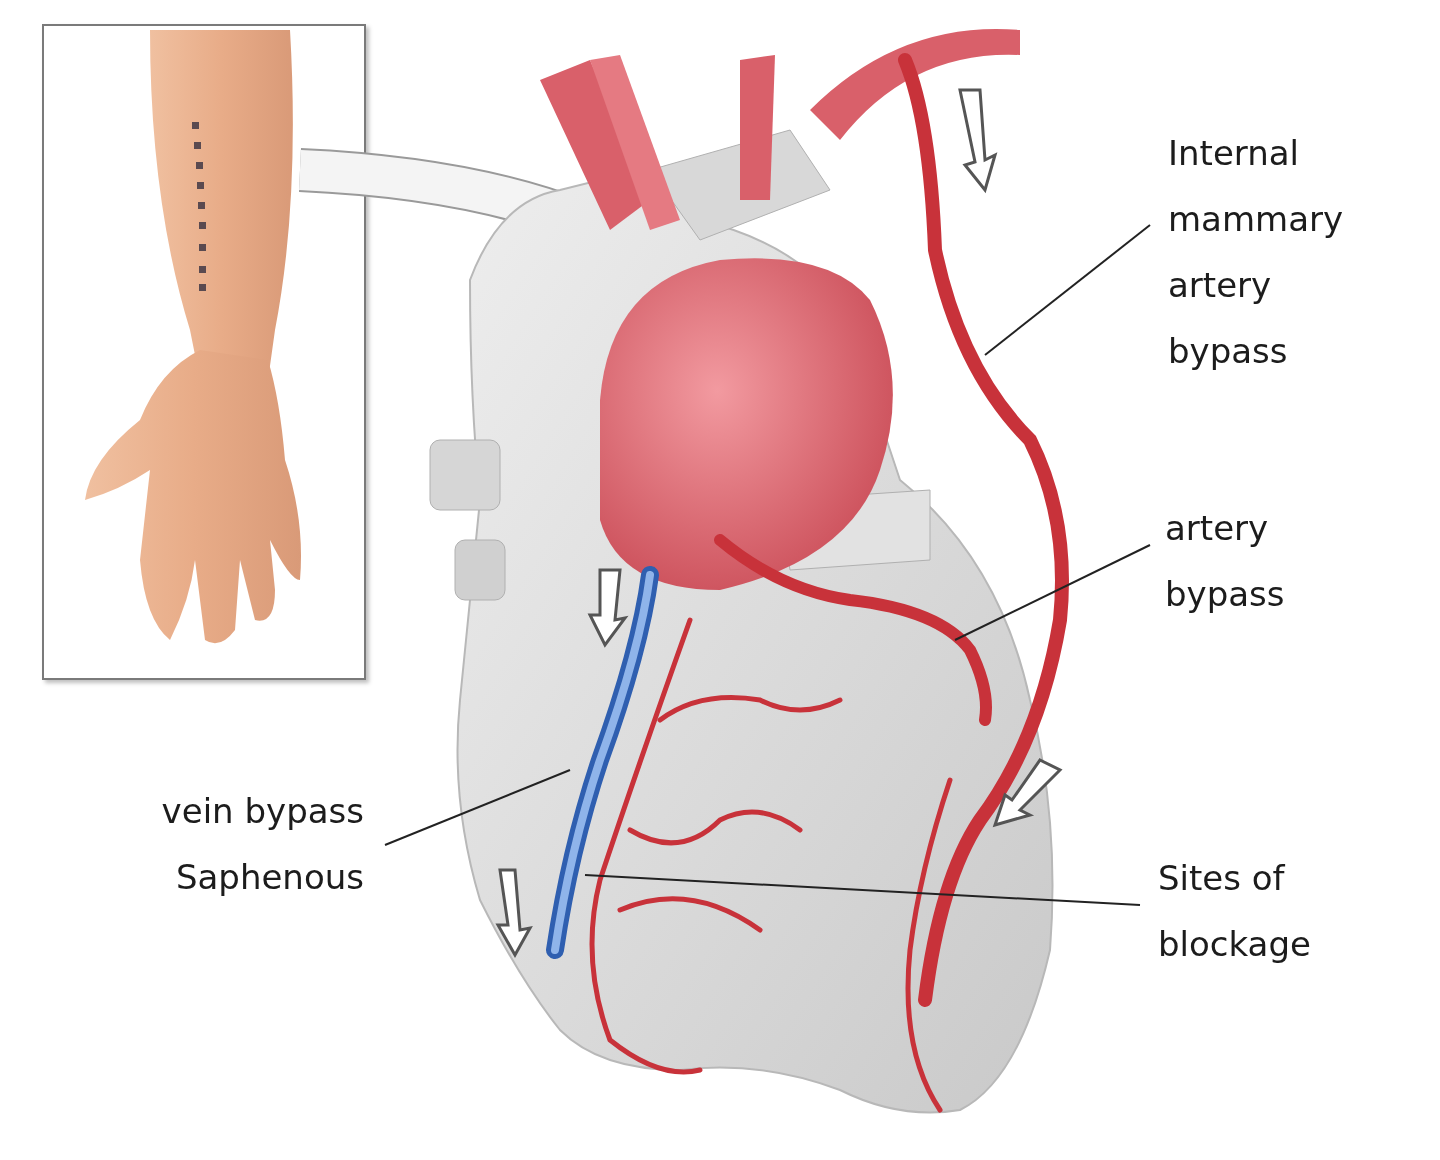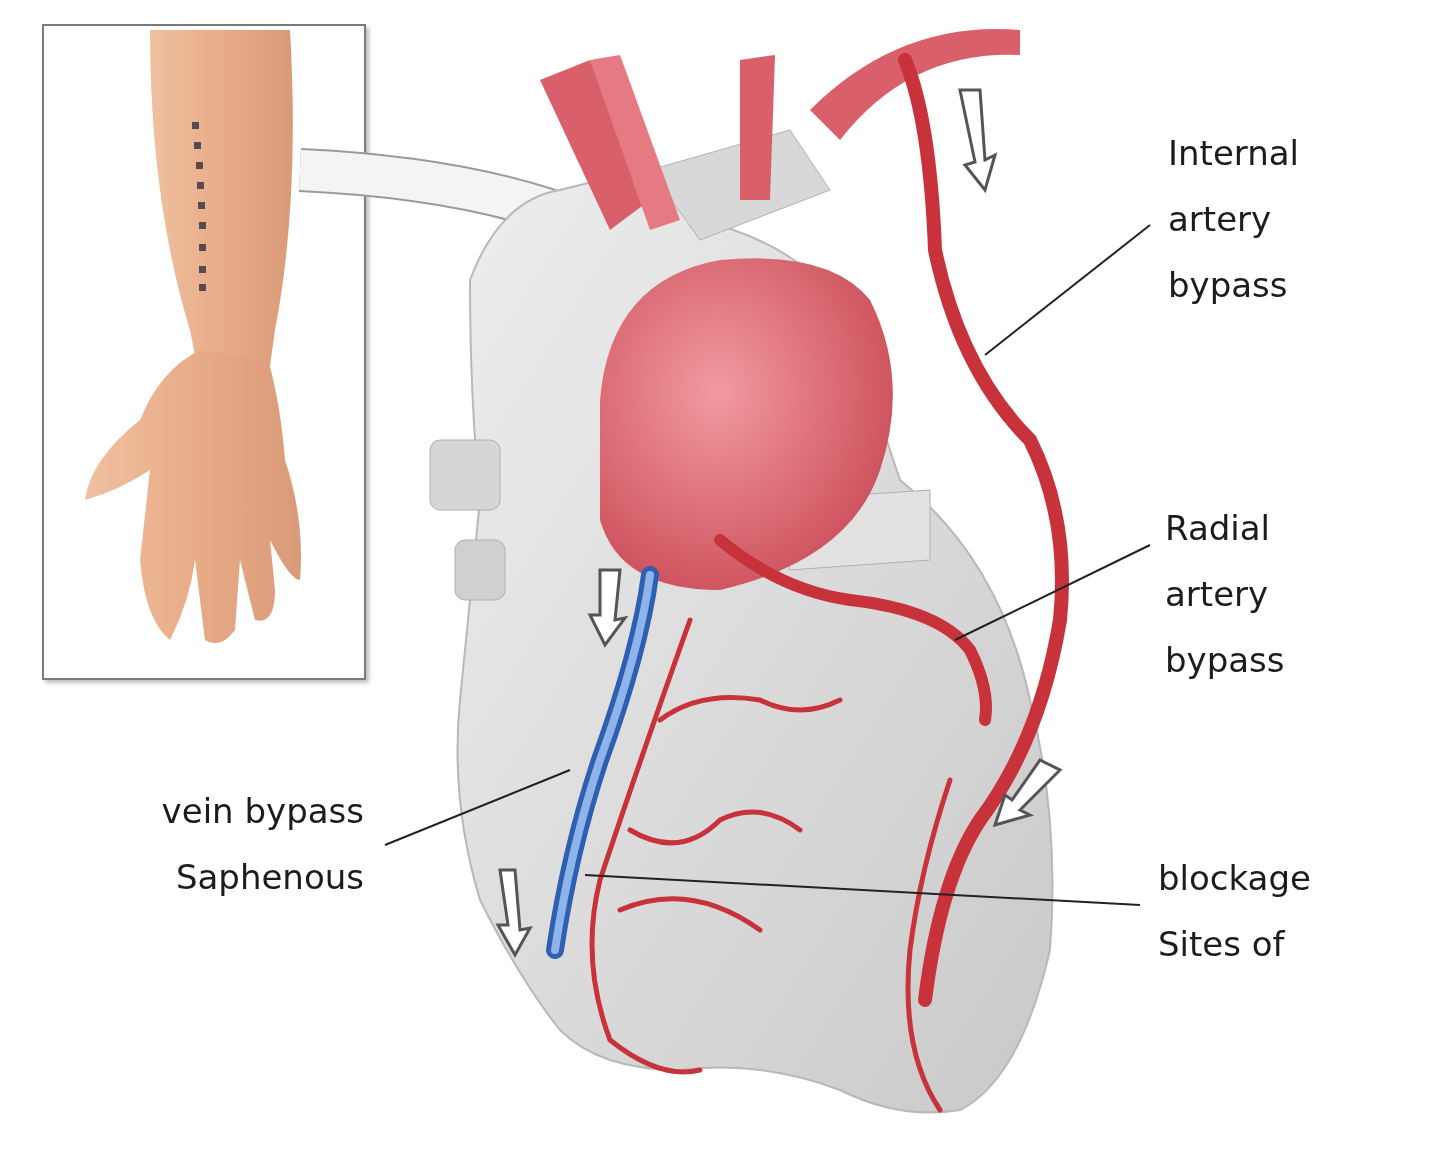--- a/index.html
+++ b/index.html
@@ -91,31 +91,31 @@
   <g stroke="#222" stroke-width="2" fill="none">
     <line x1="1150" y1="225" x2="985" y2="355"></line>
     <line x1="1150" y1="545" x2="955" y2="640"></line>
     <line x1="570" y1="770" x2="385" y2="845"></line>
     <line x1="585" y1="875" x2="1140" y2="905"></line>
   </g>
 </svg>
 
 <div class="label" style="left:1168px;top:120px;">
   <span>Internal</span>
+  <span>mammary</span>
   <span>artery</span>
   <span>bypass</span>
 </div>
 
 <div class="label" style="left:1165px;top:495px;">
-  <span>Radial</span>
   <span>artery</span>
   <span>bypass</span>
 </div>
 
 <div class="label" style="left:62px;top:778px;text-align:right;width:302px;">
   <span>vein bypass</span>
   <span>Saphenous</span>
 </div>
 
 <div class="label" style="left:1158px;top:845px;">
+  <span>Sites of</span>
   <span>blockage</span>
-  <span>Sites of</span>
 </div>
 
 </body></html>

